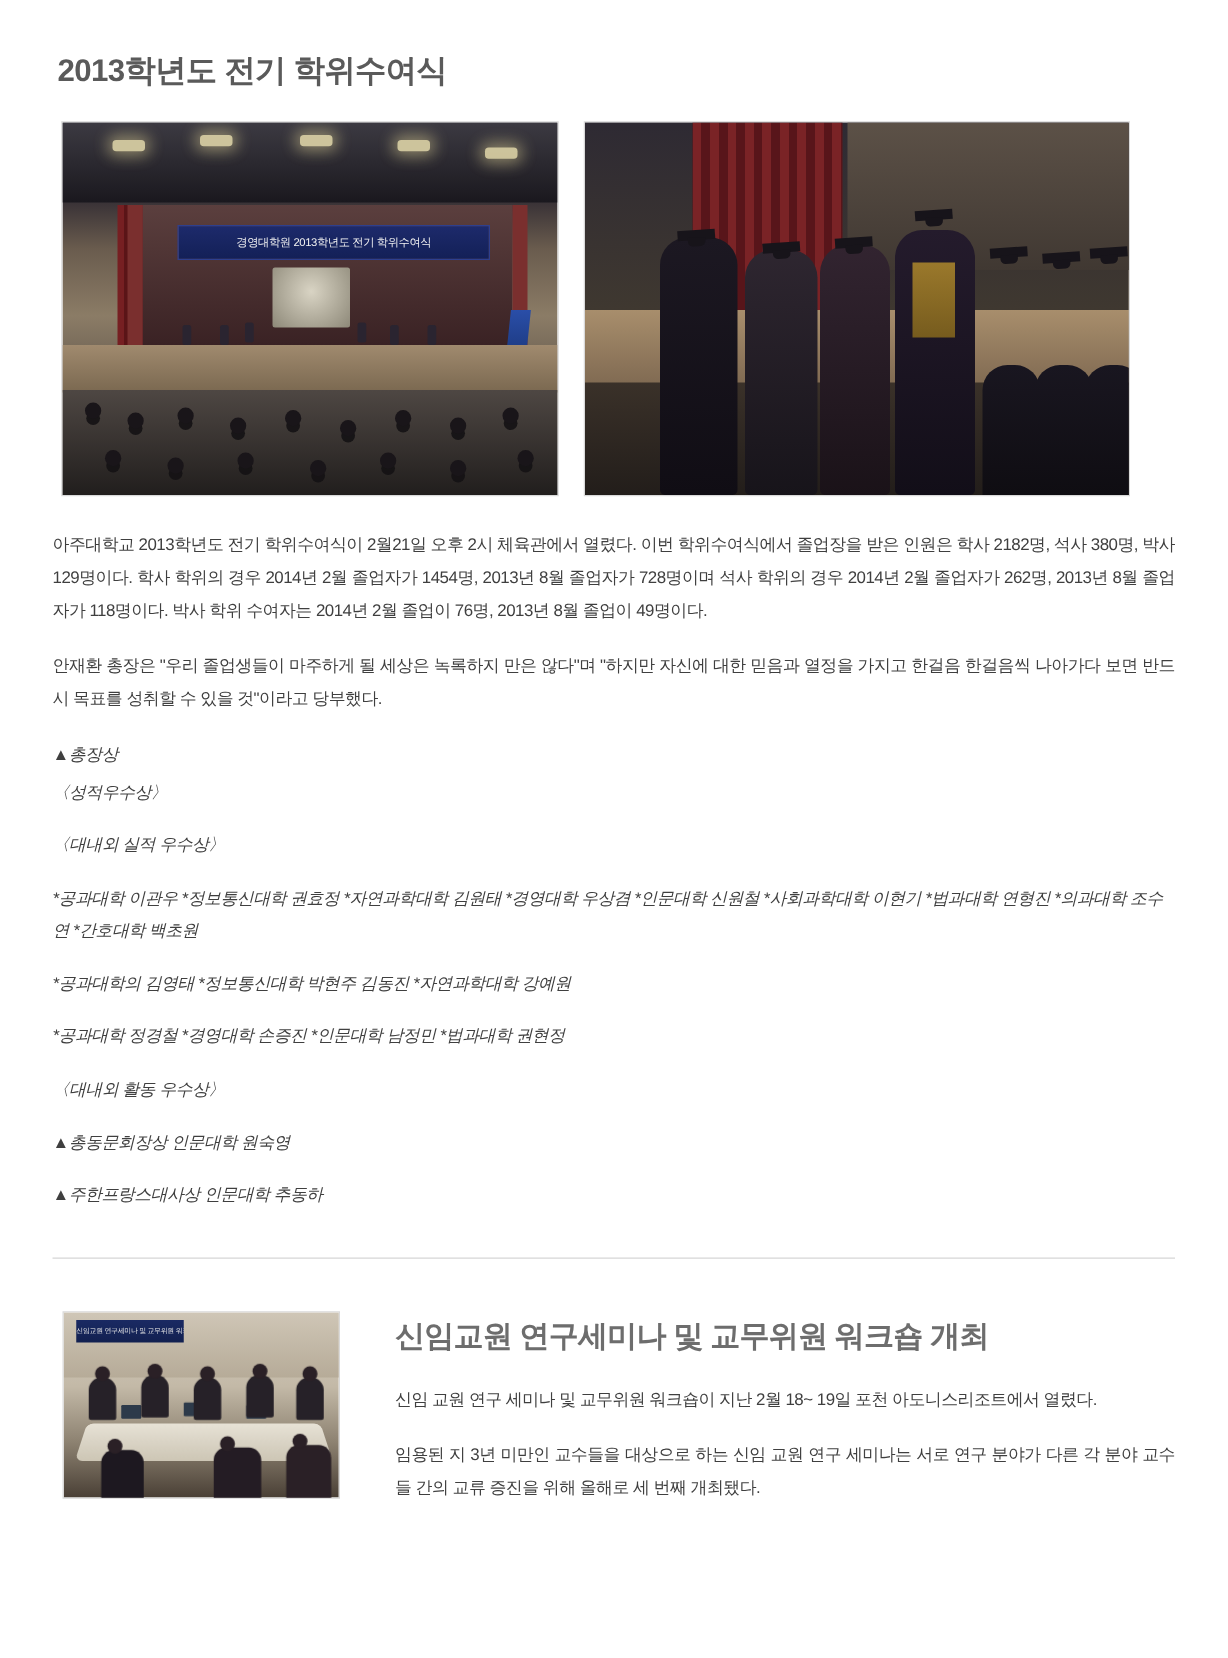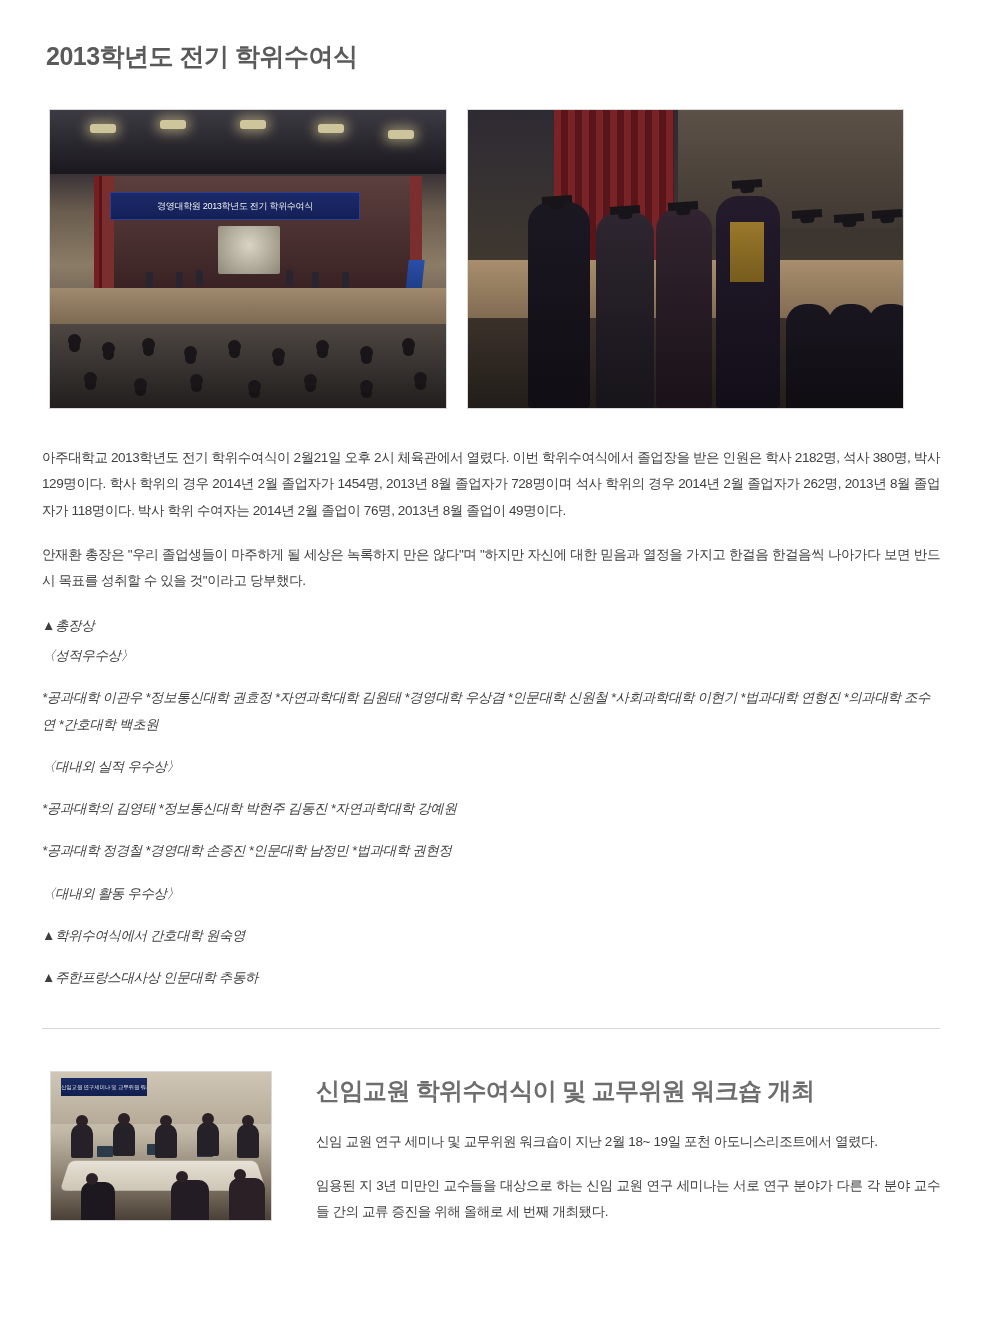--- a/index.html
+++ b/index.html
@@ -23,21 +23,21 @@
   }
 
   
   .article1-title {
     font-size: 25px;
     font-weight: bold;
     color: #5a5a5a;
     letter-spacing: -0.5px;
     padding-top: 40px;
     padding-left: 4px;
-    margin: 0 0 36px 0;
+    margin: 0 0 24px 0;
   }
 
   .photo-row {
     display: flex;
     gap: 20px;
     padding-left: 7px;
   }
   .photo {
     position: relative;
     overflow: hidden;
@@ -61,21 +61,21 @@
     background: #e9dfae; opacity: .85;
     box-shadow: 0 0 12px 4px rgba(240,226,160,.55);
   }
   .ph1-stage {
     position: absolute; left: 52px; top: 66px; width: 296px; height: 112px;
     background: linear-gradient(#5b3f3e, #3a2224);
     border-left: 12px solid #7a2f2e;
     border-right: 12px solid #7a2f2e;
   }
   .ph1-banner {
-    position: absolute; left: 60px; top: 82px; width: 248px; height: 26px;
+    position: absolute; left: 92px; top: 82px; width: 248px; height: 26px;
     background: linear-gradient(#1d2a6b, #132057);
     border: 1px solid #2e3f8e;
     color: #f3f3f3; font-size: 9px; line-height: 26px; text-align: center;
     letter-spacing: -0.3px; white-space: nowrap; overflow: hidden;
   }
   .ph1-screen {
     position: absolute; left: 168px; top: 116px; width: 62px; height: 48px;
     background: radial-gradient(circle at 50% 40%, #d9d4c4, #8d8878);
     border-radius: 2px;
   }
@@ -155,21 +155,21 @@
 
   
   .body-copy {
     padding: 24px 0 0 0;
     font-size: 13.5px;
     line-height: 1.95;
     color: #3f3f3f;
     letter-spacing: -0.4px;
     text-align: justify;
   }
-  .body-copy p { margin: 12px 0 18px 0; }
+  .body-copy p { margin: 2px 0 18px 0; }
   .awards {
     font-size: 13.5px;
     line-height: 1.95;
     color: #3f3f3f;
     letter-spacing: -0.4px;
   }
   .awards p { margin: 0 0 16px 0; font-style: italic; }
   .awards .hdr { margin-bottom: 4px; }
 
   .divider {
@@ -315,26 +315,26 @@
   </div>
 
   <div class="body-copy">
     <p>아주대학교 2013학년도 전기 학위수여식이 2월21일 오후 2시 체육관에서 열렸다. 이번 학위수여식에서 졸업장을 받은 인원은 학사 2182명, 석사 380명, 박사 129명이다. 학사 학위의 경우 2014년 2월 졸업자가 1454명, 2013년 8월 졸업자가 728명이며 석사 학위의 경우 2014년 2월 졸업자가 262명, 2013년 8월 졸업자가 118명이다. 박사 학위 수여자는 2014년 2월 졸업이 76명, 2013년 8월 졸업이 49명이다.</p>
     <p>안재환 총장은 "우리 졸업생들이 마주하게 될 세상은 녹록하지 만은 않다"며 "하지만 자신에 대한 믿음과 열정을 가지고 한걸음 한걸음씩 나아가다 보면 반드시 목표를 성취할 수 있을 것"이라고 당부했다.</p>
   </div>
 
   <div class="awards">
     <p class="hdr">▲총장상</p>
     <p>〈성적우수상〉</p>
+    <p>〈대내외 실적 우수상〉</p>
     <p>*공과대학 이관우 *정보통신대학 권효정 *자연과학대학 김원태 *경영대학 우상겸 *인문대학 신원철 *사회과학대학 이현기 *법과대학 연형진 *의과대학 조수연 *간호대학 백초원</p>
-    <p>〈대내외 실적 우수상〉</p>
     <p>*공과대학의 김영태 *정보통신대학 박현주 김동진 *자연과학대학 강예원</p>
     <p>*공과대학 정경철 *경영대학 손증진 *인문대학 남정민 *법과대학 권현정</p>
     <p>〈대내외 활동 우수상〉</p>
-    <p>▲학위수여식에서 간호대학 원숙영</p>
+    <p>▲총동문회장상 인문대학 원숙영</p>
     <p>▲주한프랑스대사상 인문대학 추동하</p>
   </div>
 
   <div class="divider"></div>
 
   <div class="article2">
 
     <div class="photo photo-3">
       <div class="ph3-bg"></div>
       <div class="ph3-backwall"></div>
@@ -347,21 +347,21 @@
       <div class="ph3-person" style="left:62px; top:50px;"></div>
       <div class="ph3-person" style="left:104px; top:52px;"></div>
       <div class="ph3-person" style="left:146px; top:50px;"></div>
       <div class="ph3-person" style="left:186px; top:52px;"></div>
       <div class="ph3-person" style="left:30px; top:110px; width:34px; height:44px; background:#1d1820;"></div>
       <div class="ph3-person" style="left:120px; top:108px; width:38px; height:46px; background:#241c24;"></div>
       <div class="ph3-person" style="left:178px; top:106px; width:36px; height:48px; background:#2a2026;"></div>
     </div>
 
     <div class="article2-body">
-      <h2 class="article2-title">신임교원 학위수여식이 및 교무위원 워크숍 개최</h2>
+      <h2 class="article2-title">신임교원 연구세미나 및 교무위원 워크숍 개최</h2>
       <p>신임 교원 연구 세미나 및 교무위원 워크숍이 지난 2월 18~ 19일 포천 아도니스리조트에서 열렸다.</p>
       <p>임용된 지 3년 미만인 교수들을 대상으로 하는 신임 교원 연구 세미나는 서로 연구 분야가 다른 각 분야 교수들 간의 교류 증진을 위해 올해로 세 번째 개최됐다.</p>
 
     </div>
 
   </div>
 
 </div>
 
 </body></html>

